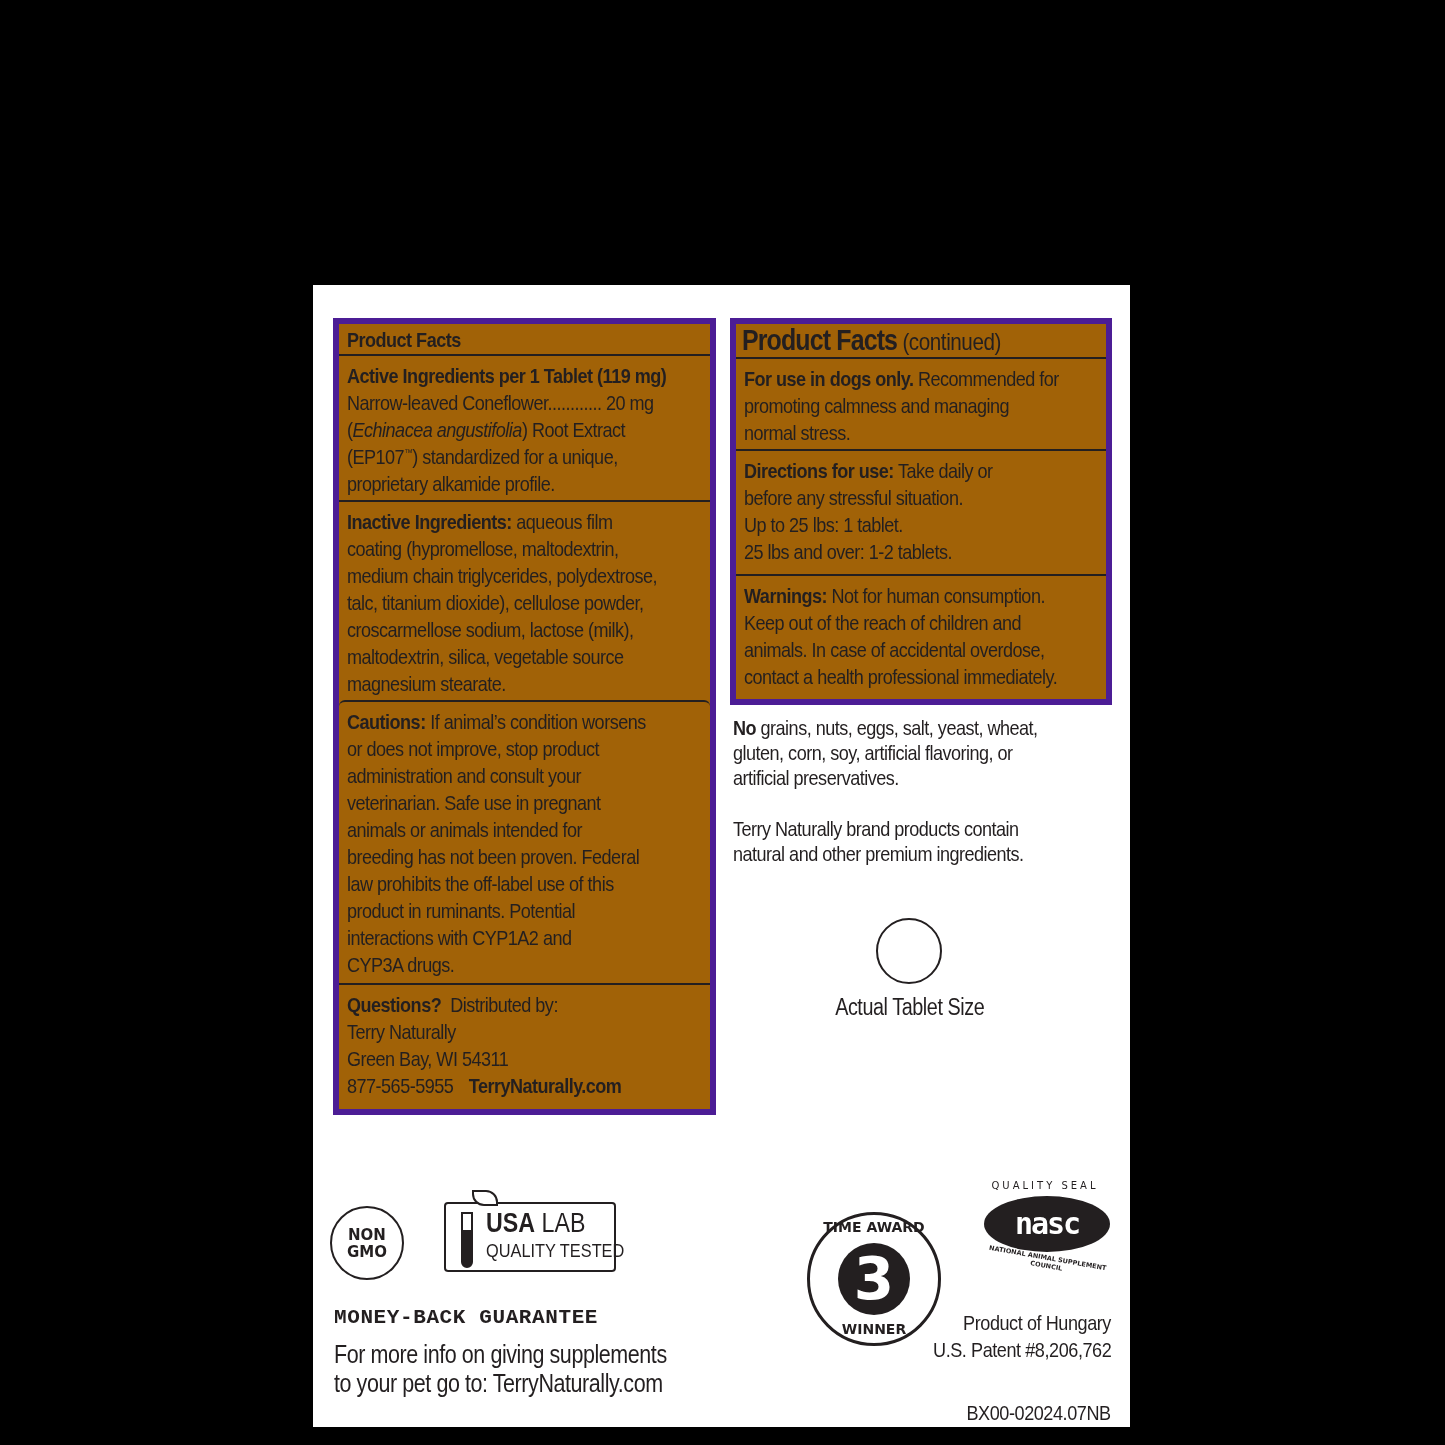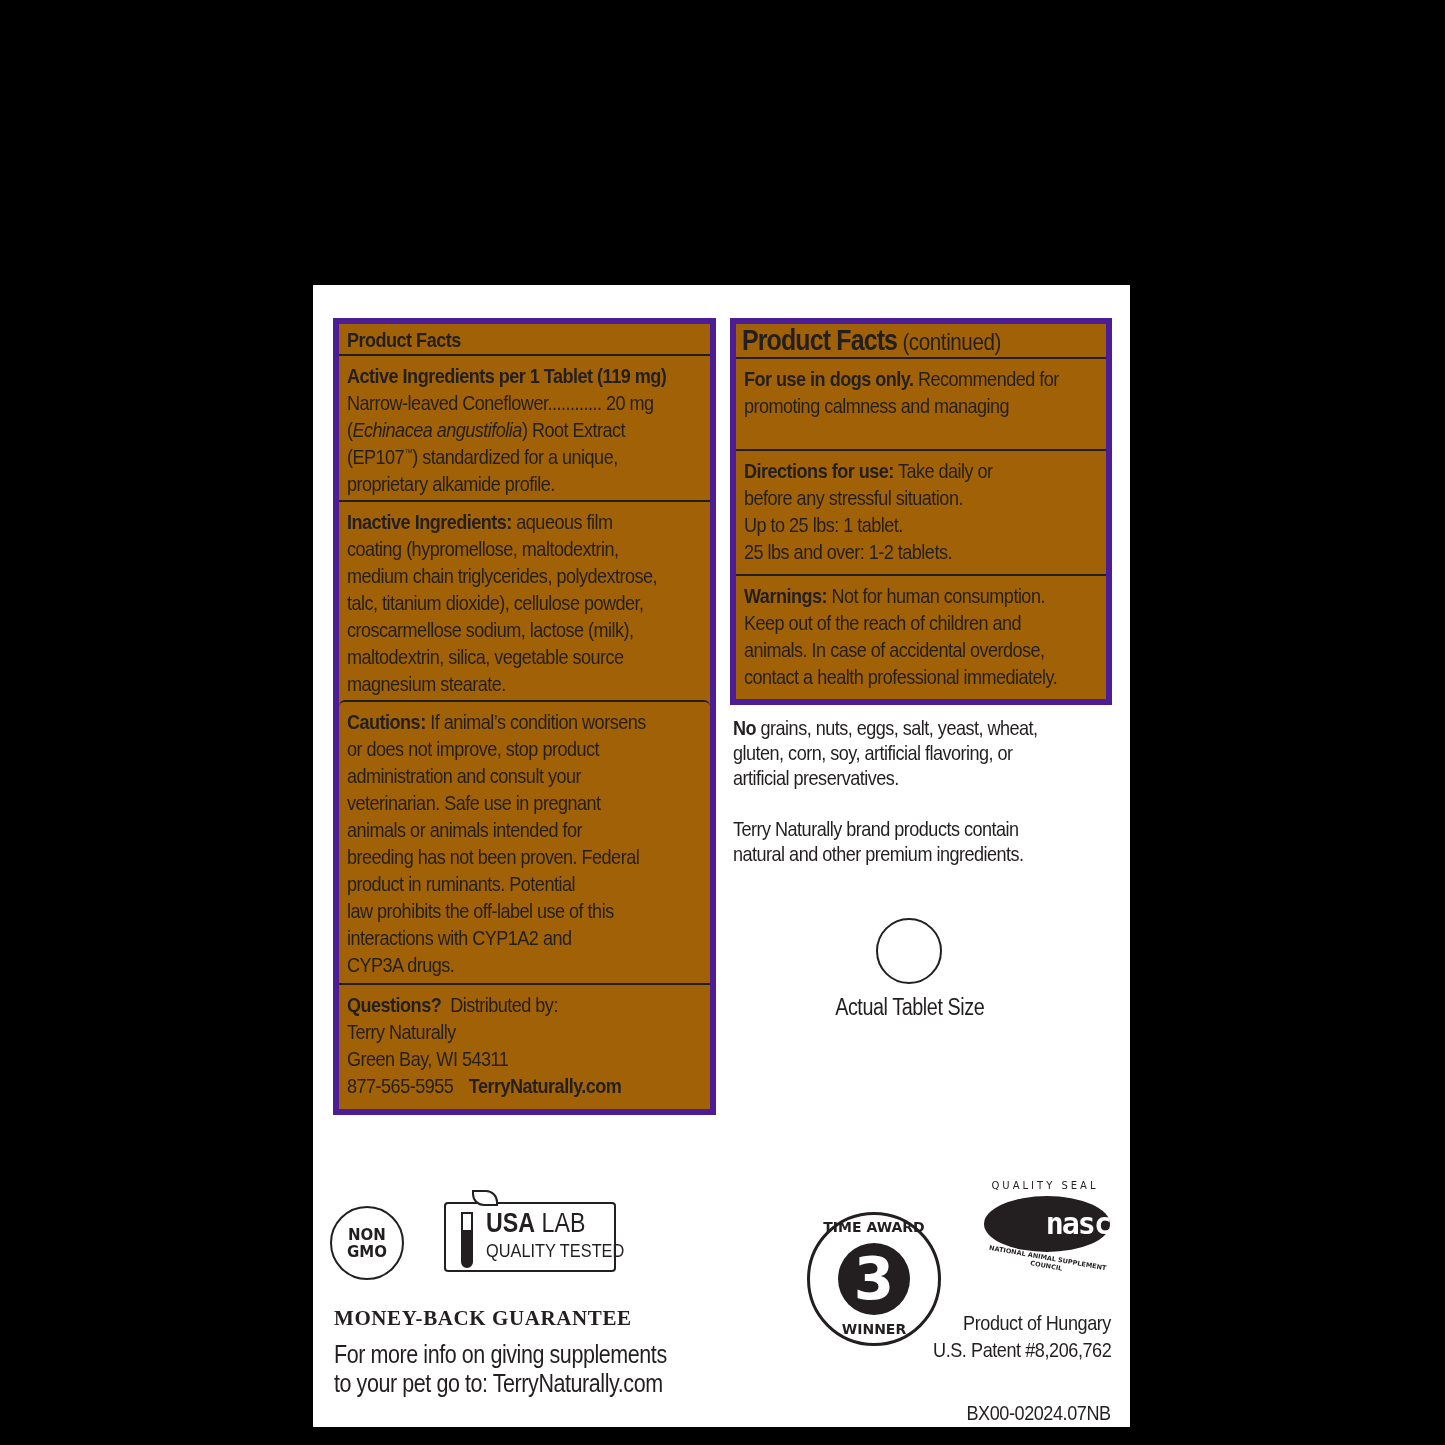--- a/index.html
+++ b/index.html
@@ -106,26 +106,26 @@
       font-family: "DejaVu Sans", sans-serif; font-weight: bold; font-size: 58px; line-height: 72px;
     }
     .award .arc-top { position:absolute; left:0; top:4px; width:100%; text-align:center; font-family:"DejaVu Sans",sans-serif; font-weight:bold; font-size:14px; }
     .award .arc-bot { position:absolute; left:0; bottom:6px; width:100%; text-align:center; font-family:"DejaVu Sans",sans-serif; font-weight:bold; font-size:14px; }
     .naspc {
       position: absolute; left: 980px; top: 1180px; width: 134px; height: 90px;
     }
     .naspc .seal-top { position:absolute; left:10px; top:0; width:110px; text-align:center; font-family:"DejaVu Sans",sans-serif; font-size:10px; letter-spacing:3px; }
     .naspc .oval {
       position:absolute; left:4px; top:16px; width:126px; height:56px; background:#231f20; border-radius:50%;
-      color:#fff; text-align:right; font-family:"DejaVu Sans Mono", monospace; font-weight:bold; font-size:30px; line-height:56px; letter-spacing:-2px;
+      color:#fff; text-align:center; font-family:"DejaVu Sans Mono", monospace; font-weight:bold; font-size:30px; line-height:56px; letter-spacing:-2px;
     }
     .naspc .seal-bot { position:absolute; left:0; top:74px; width:134px; text-align:center; font-family:"DejaVu Sans",sans-serif; font-weight:bold; font-size:6.5px; transform: rotate(10deg); }
     .guarantee-title {
       position: absolute; left: 334px; top: 1306px;
-      font-family: Liberation Serif, serif; font-weight: bold; font-size: 21px; letter-spacing: 0.6px;
+      font-family: Liberation Mono, monospace; font-weight: bold; font-size: 21px; letter-spacing: 0.6px;
     }
     .guarantee-text {
       position: absolute; left: 334px; top: 1340px; font-size: 25px; line-height: 29px; letter-spacing: -0.5px;
     }
     .origin {
       position: absolute; right: 334px; top: 1309px; text-align: right; font-size: 21px; line-height: 27px; letter-spacing: -0.5px;
     }
     .code {
       position: absolute; right: 334px; top: 1401px; text-align: right; font-size: 21px; letter-spacing: -0.5px;
     }
@@ -158,41 +158,42 @@
     <span class="line"><span class="cond">magnesium stearate.</span></span>
   </div>
 
   <div class="section" style="height:283px; box-sizing:border-box;border-radius:6px;">
     <span class="line"><span class="cond"><span class="b">Cautions:</span><span> If animal’s condition worsens</span></span></span>
     <span class="line"><span class="cond">or does not improve, stop product</span></span>
     <span class="line"><span class="cond">administration and consult your</span></span>
     <span class="line"><span class="cond">veterinarian. Safe use in pregnant</span></span>
     <span class="line"><span class="cond">animals or animals intended for</span></span>
     <span class="line"><span class="cond">breeding has not been proven. Federal</span></span>
+    <span class="line"><span class="cond">law prohibits the off-label use of this</span></span>
     <span class="line"><span class="cond">product in ruminants. Potential</span></span>
-    <span class="line"><span class="cond">law prohibits the off-label use of this</span></span>
     <span class="line"><span class="cond">interactions with CYP1A2 and</span></span>
     <span class="line"><span class="cond">CYP3A drugs.</span></span>
   </div>
 
   <div class="section">
     <span class="line"><span class="cond"><span class="b">Questions?</span><span style="white-space:pre">  Distributed by:</span></span></span>
     <span class="line"><span class="cond">Terry Naturally</span></span>
     <span class="line"><span class="cond">Green Bay, WI 54311</span></span>
     <span class="line"><span class="cond"><span>877-565-5955</span><span style="display:inline-block;width:18px"></span><span class="b">TerryNaturally.com</span></span></span>
   </div>
 </div>
 
 <div class="box" id="right-box">
   <div class="section title2">
     <span class="cond"><span class="b">Product Facts</span><span class="n"> (continued)</span></span>
   </div>
   <div class="section" style="height:92px; box-sizing:border-box;">
     <span class="line"><span class="cond"><span class="b">For use in dogs only.</span><span> Recommended for</span></span></span>
     <span class="line"><span class="cond">promoting calmness and managing</span></span>
+    <span class="line"><span class="cond">normal stress.</span></span>
   </div>
   <div class="section" style="height:125px; box-sizing:border-box;">
     <span class="line"><span class="cond"><span class="b">Directions for use:</span><span> Take daily or</span></span></span>
     <span class="line"><span class="cond">before any stressful situation.</span></span>
     <span class="line"><span class="cond">Up to 25 lbs: 1 tablet.</span></span>
     <span class="line"><span class="cond">25 lbs and over: 1-2 tablets.</span></span>
   </div>
   <div class="section">
     <span class="line"><span class="cond"><span class="b">Warnings:</span><span> Not for human consumption.</span></span></span>
     <span class="line"><span class="cond">Keep out of the reach of children and</span></span>

